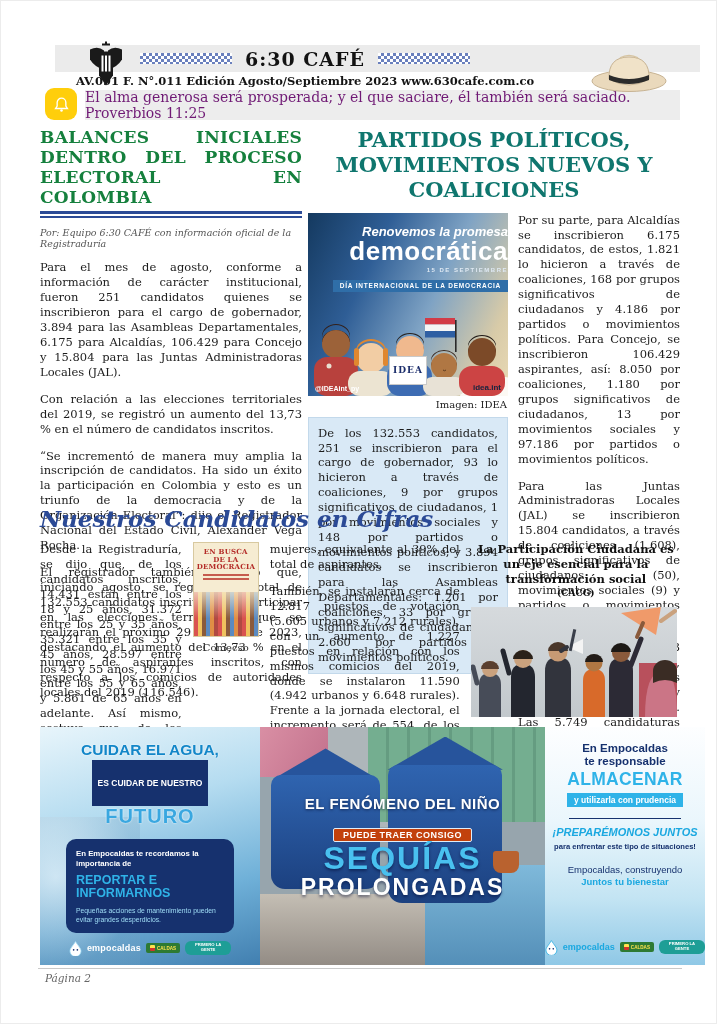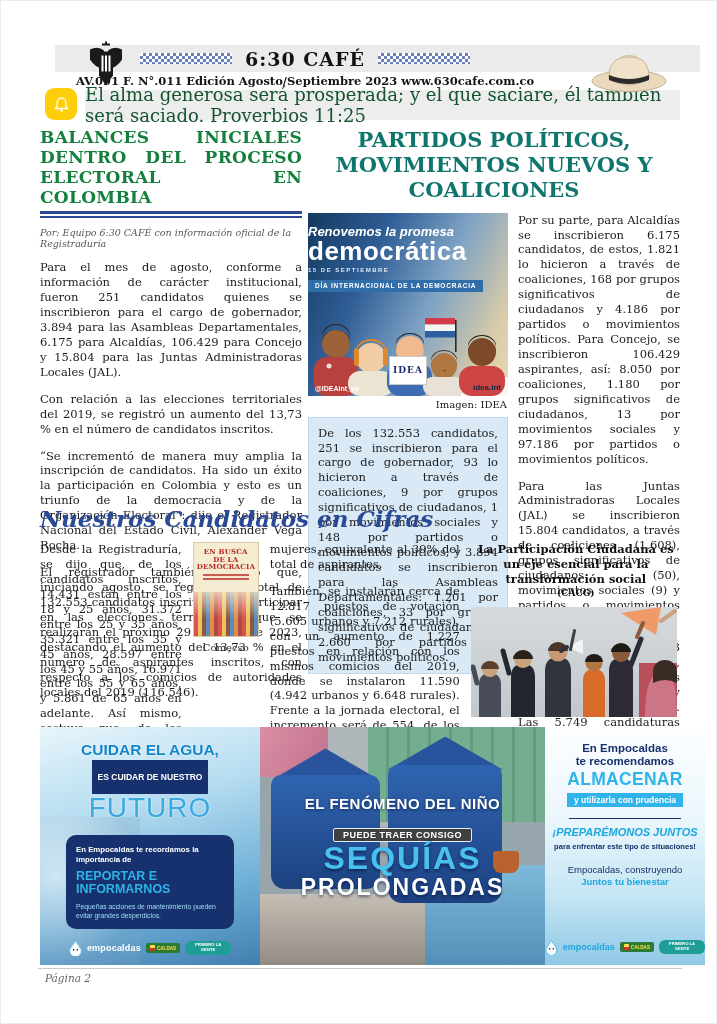--- a/index.html
+++ b/index.html
@@ -9,21 +9,21 @@
 
   
   .masthead-band{position:absolute;left:55px;top:45px;width:645px;height:27px;background:#ebebeb;}
   .masthead-inner{position:absolute;left:0;top:0;width:500px;height:27px;display:flex;align-items:center;justify-content:center;gap:13px;}
   .checker{width:92px;height:11px;background:repeating-conic-gradient(#6a80bd 0% 25%,#ffffff 0% 50%);background-size:6px 6px;}
   .masthead-title{font-weight:bold;font-size:19px;letter-spacing:1px;color:#121212;white-space:nowrap;}
   .edition-line{position:absolute;left:55px;top:74px;width:500px;text-align:center;font-weight:bold;font-size:11.5px;color:#151515;}
   .emblem{position:absolute;left:88px;top:41px;width:36px;height:49px;z-index:3;}
   .hat{position:absolute;left:590px;top:50px;width:78px;height:44px;z-index:3;}
   .verse-band{position:absolute;left:85px;top:90px;width:595px;height:30px;background:#ededed;display:flex;align-items:center;justify-content:center;}
-  .verse{font-size:18px;color:#14532d;}
+  .verse{font-size:14px;color:#701a75;}
   .bell-badge{position:absolute;left:45px;top:88px;width:32px;height:32px;background:#ffce0b;border-radius:9px;
               display:flex;align-items:center;justify-content:center;z-index:3;}
 
   
   .article-left{position:absolute;left:40px;top:127px;width:262px;}
   .article-title-left{color:#15803d;font-weight:bold;font-size:17px;line-height:1.18;letter-spacing:.3px;
                       text-align:justify;text-align-last:justify;}
   .title-rule{border-top:3px solid #2b4a96;margin-top:4px;}
   .title-rule2{border-top:2px solid #2b4a96;margin-top:2px;}
   .byline{font-style:italic;font-size:9.5px;color:#555;margin:9px 0 11px;}
@@ -31,21 +31,21 @@
 
   .article-right{position:absolute;left:308px;top:127px;width:372px;}
   .article-title-right{color:#0f766e;font-weight:bold;font-size:21px;line-height:1.2;text-align:center;}
   .right-cols{display:flex;gap:10px;margin-top:10px;}
   .right-col-a{width:200px;}
   .right-col-b{width:162px;}
 
   
   .idea-poster{position:relative;width:200px;height:183px;overflow:hidden;
      background:linear-gradient(115deg,#14395f 0%,#2f5e96 30%,#7fa3c4 58%,#d8cba8 85%,#e9d9b4 100%);}
-  .idea-text{position:relative;text-align:left;padding-top:11px;z-index:2;}
+  .idea-text{position:relative;text-align:right;padding-top:11px;z-index:2;}
   .idea-h1{color:#fff;font:bold italic 13px "Liberation Sans",sans-serif;}
   .idea-h2{color:#fff;font:bold 26px/0.95 "Liberation Sans",sans-serif;letter-spacing:.5px;}
   .idea-date{color:#dfe9f3;font:bold 6px "Liberation Sans",sans-serif;letter-spacing:1.5px;margin-top:4px;}
   .idea-banner{display:inline-block;background:#2f6ea8;color:#fff;font:bold 6.5px "Liberation Sans",sans-serif;
                letter-spacing:.8px;padding:2.5px 7px;margin-top:5px;}
   .idea-people{position:absolute;left:0;bottom:0;width:100%;height:96px;z-index:1;}
   .idea-handle{position:absolute;left:7px;bottom:4px;color:#fff;font:bold 7px "Liberation Sans",sans-serif;z-index:3;}
   .idea-site{position:absolute;right:7px;bottom:4px;color:#14233f;font:bold 8px "Liberation Sans",sans-serif;z-index:3;}
   .idea-logo-box{position:absolute;left:50%;transform:translateX(-50%);bottom:11px;width:36px;height:27px;background:#fff;
                  border:1px solid #c9c9c9;display:flex;align-items:center;justify-content:center;
@@ -75,22 +75,22 @@
   .protest-photo{display:block;margin-top:9px;width:206px;height:110px;}
 
   
   .campaign{position:absolute;left:40px;top:727px;width:640px;height:238px;display:flex;font-family:"Liberation Sans",sans-serif;}
   .cam-left{width:220px;flex:none;position:relative;overflow:hidden;
      background:linear-gradient(165deg,#e8f5fb 0%,#b5dcf0 35%,#6fb0d8 70%,#417fb0 100%);}
   .cam-left:before{content:"";position:absolute;left:-20px;top:90px;width:120px;height:150px;
      background:radial-gradient(ellipse at 30% 40%,rgba(255,255,255,.55),rgba(120,160,190,.25) 70%);}
   .cl-text{position:relative;text-align:center;padding-top:14px;}
   .cl-line1{color:#1286c8;font-weight:bold;font-size:15.5px;text-shadow:0 0 2px #fff;}
-  .cl-line2{display:inline-block;background:#16316e;color:#fff;font-weight:bold;font-size:8.5px;padding:12px 6px;margin-top:1px;}
-  .cl-line3{color:#39a7e0;font-weight:normal;font-size:28px;letter-spacing:1px;line-height:1;text-shadow:0 0 2px #fff;}
+  .cl-line2{display:inline-block;background:#16316e;color:#fff;font-weight:bold;font-size:8.5px;padding:18px 6px;margin-top:1px;}
+  .cl-line3{color:#39a7e0;font-weight:bold;font-size:20px;letter-spacing:1px;line-height:1;text-shadow:0 0 2px #fff;}
   .cl-box{position:relative;margin:13px auto 0;width:148px;background:#16316e;border-radius:10px;padding:10px 10px 9px;text-align:left;}
   .cl-box-intro{color:#fff;font-weight:bold;font-size:7.8px;line-height:1.3;}
   .cl-box-title{color:#2fb3e8;font-weight:bold;font-size:12.5px;line-height:1.05;margin:5px 0 4px;}
   .cl-box-line{color:#fff;font-weight:bold;font-size:7.6px;line-height:1.5;}
   .cl-hl{background:#2fb3e8;color:#0d2250;padding:0 2px;}
   .cl-box-note{color:#9fdcf5;font-size:6.8px;line-height:1.35;margin-top:5px;}
   .cl-logos{position:absolute;left:0;right:0;bottom:9px;display:flex;align-items:center;justify-content:center;gap:5px;}
   .emp-label{color:#fff;font-weight:bold;font-size:9px;letter-spacing:.2px;}
   .caldas-badge{background:#2d7a33;color:#ffe14d;font-weight:bold;font-size:4.6px;border-radius:2px;
                 padding:2px 4px;display:flex;align-items:center;gap:2px;}
@@ -103,21 +103,21 @@
      background:repeating-linear-gradient(90deg,#74ae90 0 18px,#659c81 18px 21px);}
   .cloth-pink{position:absolute;top:0;left:0;width:28%;height:21%;background:linear-gradient(120deg,#d98fa4,#bf6d89);}
   .wall-grey{position:absolute;top:0;left:24%;width:28%;height:42%;background:#aeb6ba;}
   .concrete{position:absolute;bottom:0;left:0;width:72%;height:30%;background:linear-gradient(180deg,#c4beb4,#938c85);}
   .wall-blue{position:absolute;bottom:0;right:0;width:42%;height:42%;background:linear-gradient(180deg,#7fb9da,#548fb8);}
   .tank{position:absolute;background:linear-gradient(180deg,#2f64b0,#1c4180);border-radius:10px 10px 14px 14px;}
   .tank-lid{position:absolute;background:#27549c;clip-path:polygon(6% 100%,50% 0,94% 100%);}
   .pot{position:absolute;right:9%;top:52%;width:26px;height:22px;background:#b9622f;border-radius:3px 3px 8px 8px;}
   .cm-text{position:absolute;left:0;right:0;top:68px;text-align:center;z-index:5;}
   .cm-l1{color:#fff;font-weight:bold;font-size:15px;letter-spacing:.5px;text-shadow:0 1px 3px rgba(0,10,40,.6);}
-  .cm-l2{display:inline-block;background:#404040;border:1px solid #dfeefa;color:#fff;font-weight:bold;font-size:9px;
+  .cm-l2{display:inline-block;background:#c2410c;border:1px solid #dfeefa;color:#fff;font-weight:bold;font-size:9px;
          letter-spacing:.5px;padding:1px 9px;border-radius:2px;margin-top:16px;}
   .cm-l3{color:#49c1ef;font-weight:bold;font-size:32px;letter-spacing:2px;line-height:1.05;text-shadow:0 2px 3px rgba(0,10,50,.5);}
   .cm-l4{color:#fff;font-weight:bold;font-size:23px;letter-spacing:2px;line-height:1;text-shadow:0 2px 3px rgba(0,10,50,.5);}
 
   .cam-right{width:160px;flex:none;position:relative;overflow:hidden;text-align:center;
      background:linear-gradient(180deg,#fdfeff 0%,#eaf6fc 40%,#c3e4f3 72%,#8fc8e6 100%);}
   .cr-intro{color:#16316e;font-weight:bold;font-size:11.5px;line-height:1.15;margin-top:15px;}
   .cr-big1{color:#2fb3e8;font-weight:bold;font-size:17.5px;line-height:1;margin-top:3px;letter-spacing:.3px;}
   .cr-agua-row{display:flex;justify-content:center;align-items:center;gap:4px;margin-top:1px;}
   .cr-big2{color:#2fb3e8;font-weight:bold;font-size:17.5px;line-height:1;letter-spacing:.3px;}
@@ -352,21 +352,21 @@
         <div class="cm-l1">EL FENÓMENO DEL NIÑO</div>
         <div><span class="cm-l2">PUEDE TRAER CONSIGO</span></div>
         <div class="cm-l3">SEQUÍAS</div>
         <div class="cm-l4">PROLONGADAS</div>
       </div>
     </div>
 
     <div class="cam-right">
       <div class="cr-intro">
         <span>En Empocaldas</span><br>
-        <span>te recomendamos</span>
+        <span>te responsable</span>
       </div>
       <div class="cr-big1">ALMACENAR</div>
       <div><span class="cr-band">y utilizarla con prudencia</span></div>
       <div class="cr-sep"></div>
       <div class="cr-cta1">¡PREPARÉMONOS JUNTOS</div>
       <div class="cr-cta2">para enfrentar este tipo de situaciones!</div>
       <div class="cr-tag1">Empocaldas, construyendo</div>
       <div class="cr-tag2">Juntos tu bienestar</div>
       <div class="cr-logos">
         <svg width="13" height="16" viewBox="0 0 14 16">

